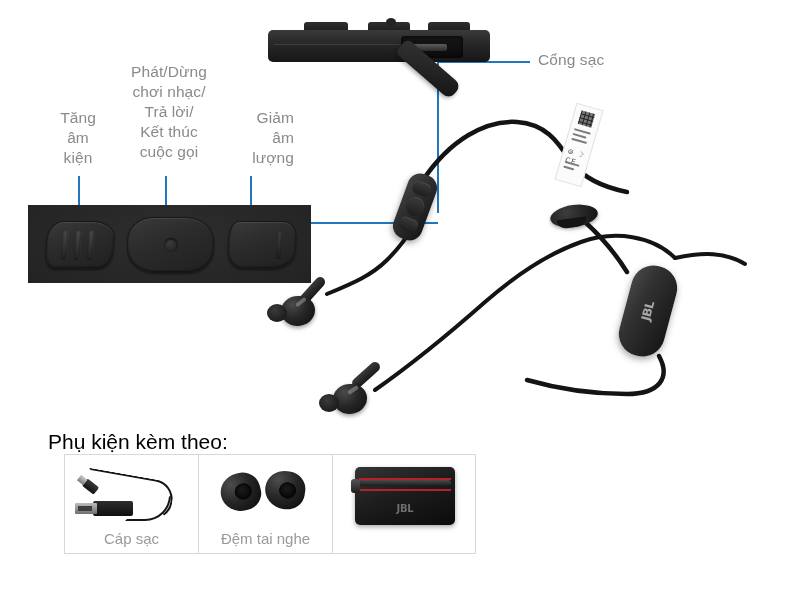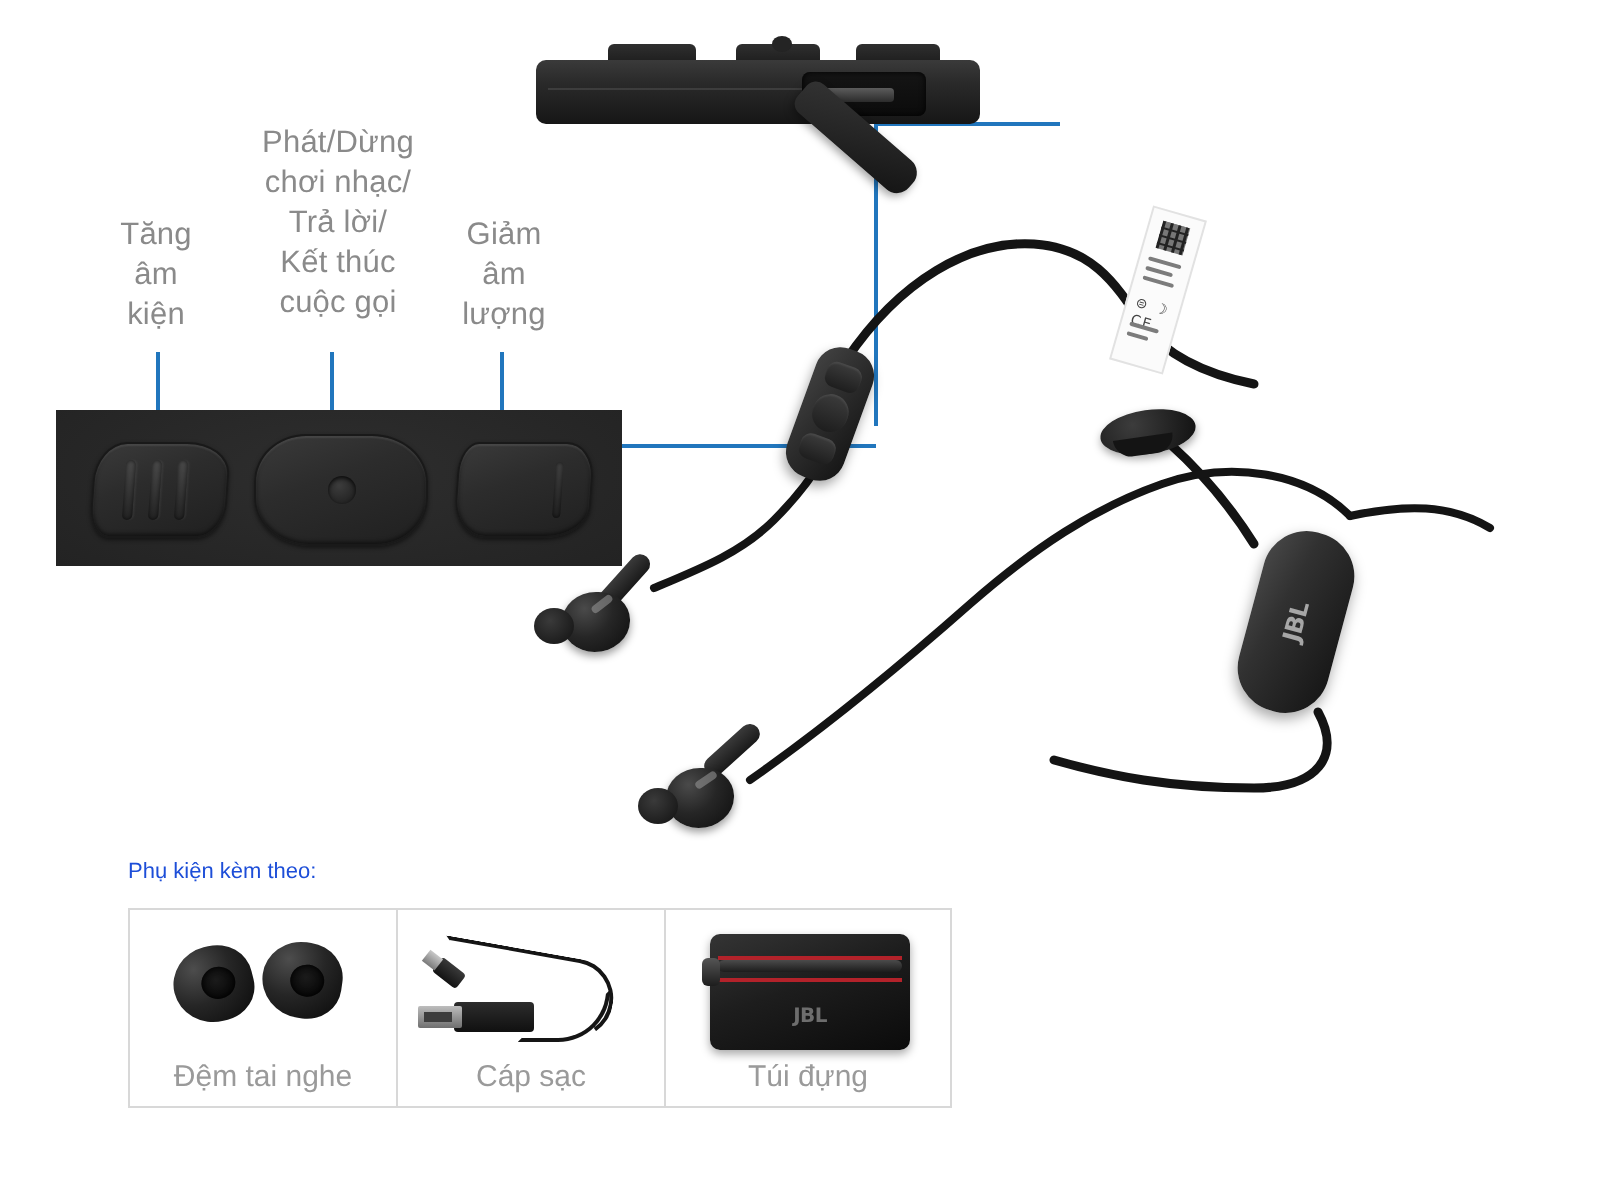--- a/index.html
+++ b/index.html
@@ -204,22 +204,22 @@
   }
   .jbl-mark{
     position:absolute;left:50%;top:50%;
     transform:translate(-50%,-50%) rotate(-90deg);
     color:#bdbdbd;font-size:12px;font-weight:bold;letter-spacing:-.5px;
     font-family:"DejaVu Sans", sans-serif;opacity:.85;
   }
 
   
   .acc-title{
-    position:absolute;left:64px;top:430px;
-    color:#1d4ed8;font-size:11px;
+    position:absolute;left:48px;top:430px;
+    color:#000000;font-size:21px;
   }
   .acc-row{
     position:absolute;left:64px;top:454px;
     display:flex;
     border:1px solid #d8d8d8;
     background:#fff;
   }
   .acc-cell{
     width:133px;height:98px;
     border-right:1px solid #d8d8d8;
@@ -328,23 +328,24 @@
   <div class="hline" style="left:311px;top:222px;width:127px;"></div>
 
   <div class="callout" style="left:36px;top:108px;width:84px;">Tăng
 âm
 kiện</div>
   <div class="callout" style="left:111px;top:62px;width:116px;">Phát/Dừng
 chơi nhạc/
 Trả lời/
 Kết thúc
 cuộc gọi</div>
-  <div class="callout" style="left:210px;top:108px;width:84px;">Giảm
+  <div class="callout" style="left:210px;top:108px;width:84px;text-align:right;">Giảm
 âm
 lượng</div>
+  <div class="callout left" style="left:538px;top:50px;width:130px;">Cổng sạc</div>
 
   <div class="remote-panel">
     <div class="btn btn-vup">
       <span class="rib"></span>
         <span class="rib"></span>
         <span class="rib"></span>
     </div>
     <div class="btn btn-mid">
       <span class="dimple"></span>
     </div>
@@ -416,54 +417,53 @@
     </div>
 
     <div class="battery-mod">
       <span class="jbl-mark">JBL</span>
     </div>
   </div>
 
   <div class="acc-title">Phụ kiện kèm theo:</div>
 
   <div class="acc-row">
+
+    <div class="acc-cell">
+      <div class="acc-art">
+        <div class="usb-wire"></div>
+        <div class="usb-wire2"></div>
+        <div class="usb-plug"></div>
+        <div class="usb-metal"></div>
+        <div class="micro-plug"></div>
+      </div>
+      <div class="acc-caption">Cáp sạc</div>
+    </div>
 
     <div class="acc-cell">
       <div class="acc-art">
         <div class="tip tipA">
           <div class="body"></div>
             <div class="hole"></div>
         </div>
         <div class="tip tipB">
           <div class="body"></div>
             <div class="hole"></div>
         </div>
       </div>
       <div class="acc-caption">Đệm tai nghe</div>
     </div>
 
-    <div class="acc-cell">
-      <div class="acc-art">
-        <div class="usb-wire"></div>
-        <div class="usb-wire2"></div>
-        <div class="usb-plug"></div>
-        <div class="usb-metal"></div>
-        <div class="micro-plug"></div>
-      </div>
-      <div class="acc-caption">Cáp sạc</div>
-    </div>
-
     <div class="acc-cell wide">
       <div class="acc-art">
         <div class="pouch">
           <div class="stripe s1"></div>
           <div class="zip"></div>
           <div class="stripe s2"></div>
           <div class="tab"></div>
           <div class="logo">JBL</div>
         </div>
       </div>
-      <div class="acc-caption">Túi đựng</div>
     </div>
 
   </div>
 
 </div>
 
 </body></html>

